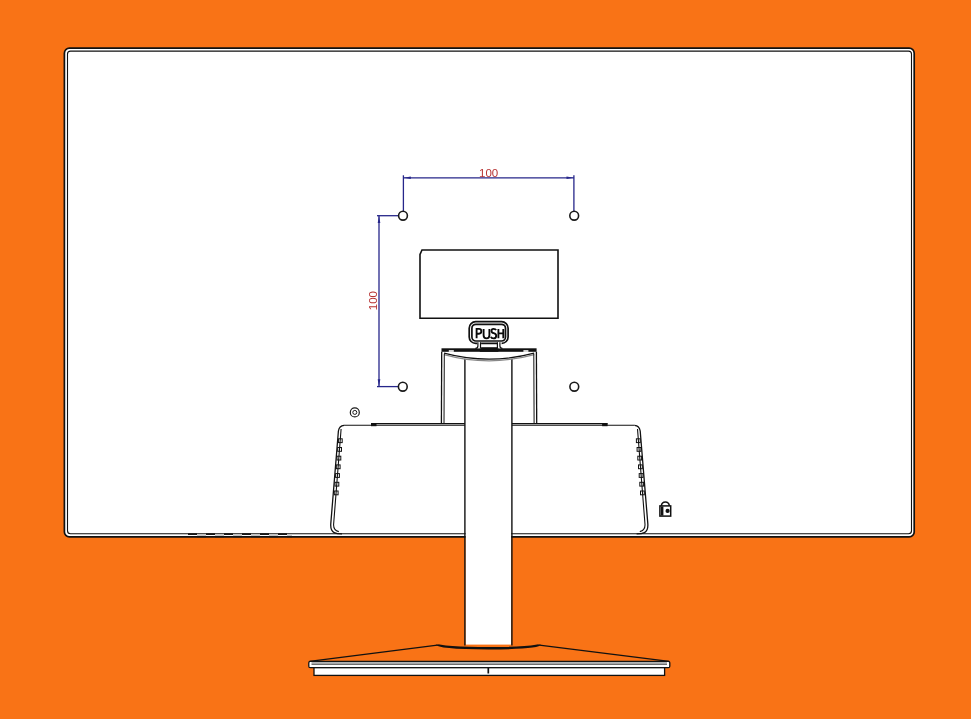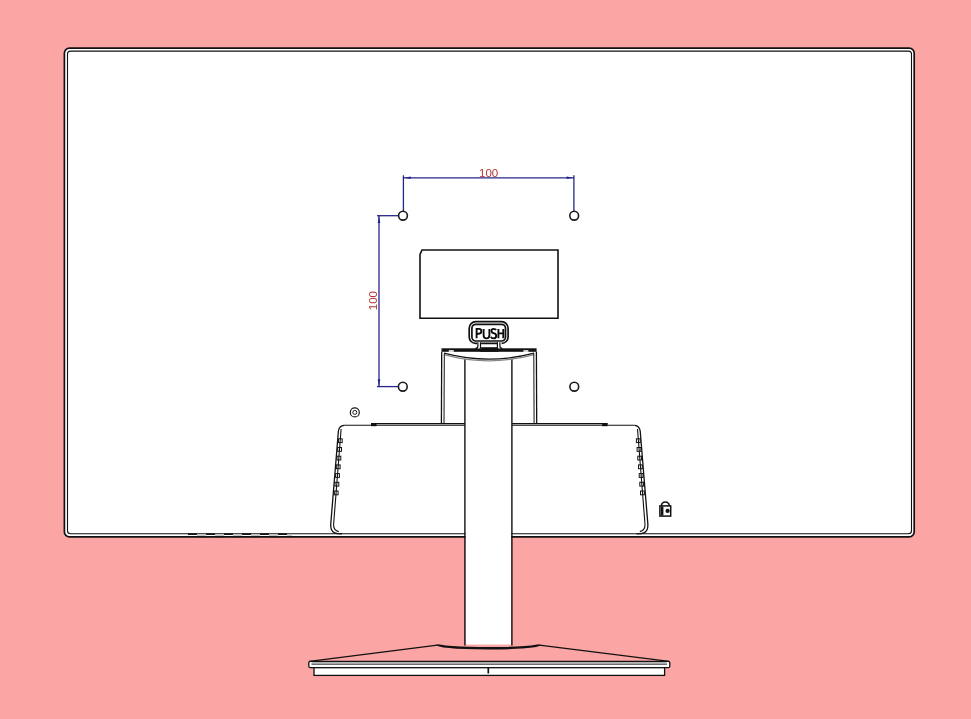--- a/index.html
+++ b/index.html
@@ -1,16 +1,16 @@
 <!DOCTYPE html>
 <html><head>
 <meta charset="utf-8">
 <style>
   html,body{margin:0;padding:0;background:#ffffff;}
-  .page{position:relative;width:971px;height:719px;background:#fca5a5;overflow:hidden;}
+  .page{position:relative;width:971px;height:719px;background:#f97316;overflow:hidden;}
   svg{display:block;}
   text{font-family:"Liberation Sans",sans-serif;}
 </style>
 </head>
 <body>
 <div class="page">
 <svg width="971" height="719" viewBox="0 0 971 719" fill="none">
 
   <rect x="64.4" y="48.2" width="849.8" height="488.7" rx="5" stroke="#111" stroke-width="1.7" fill="#fff"></rect>
 

